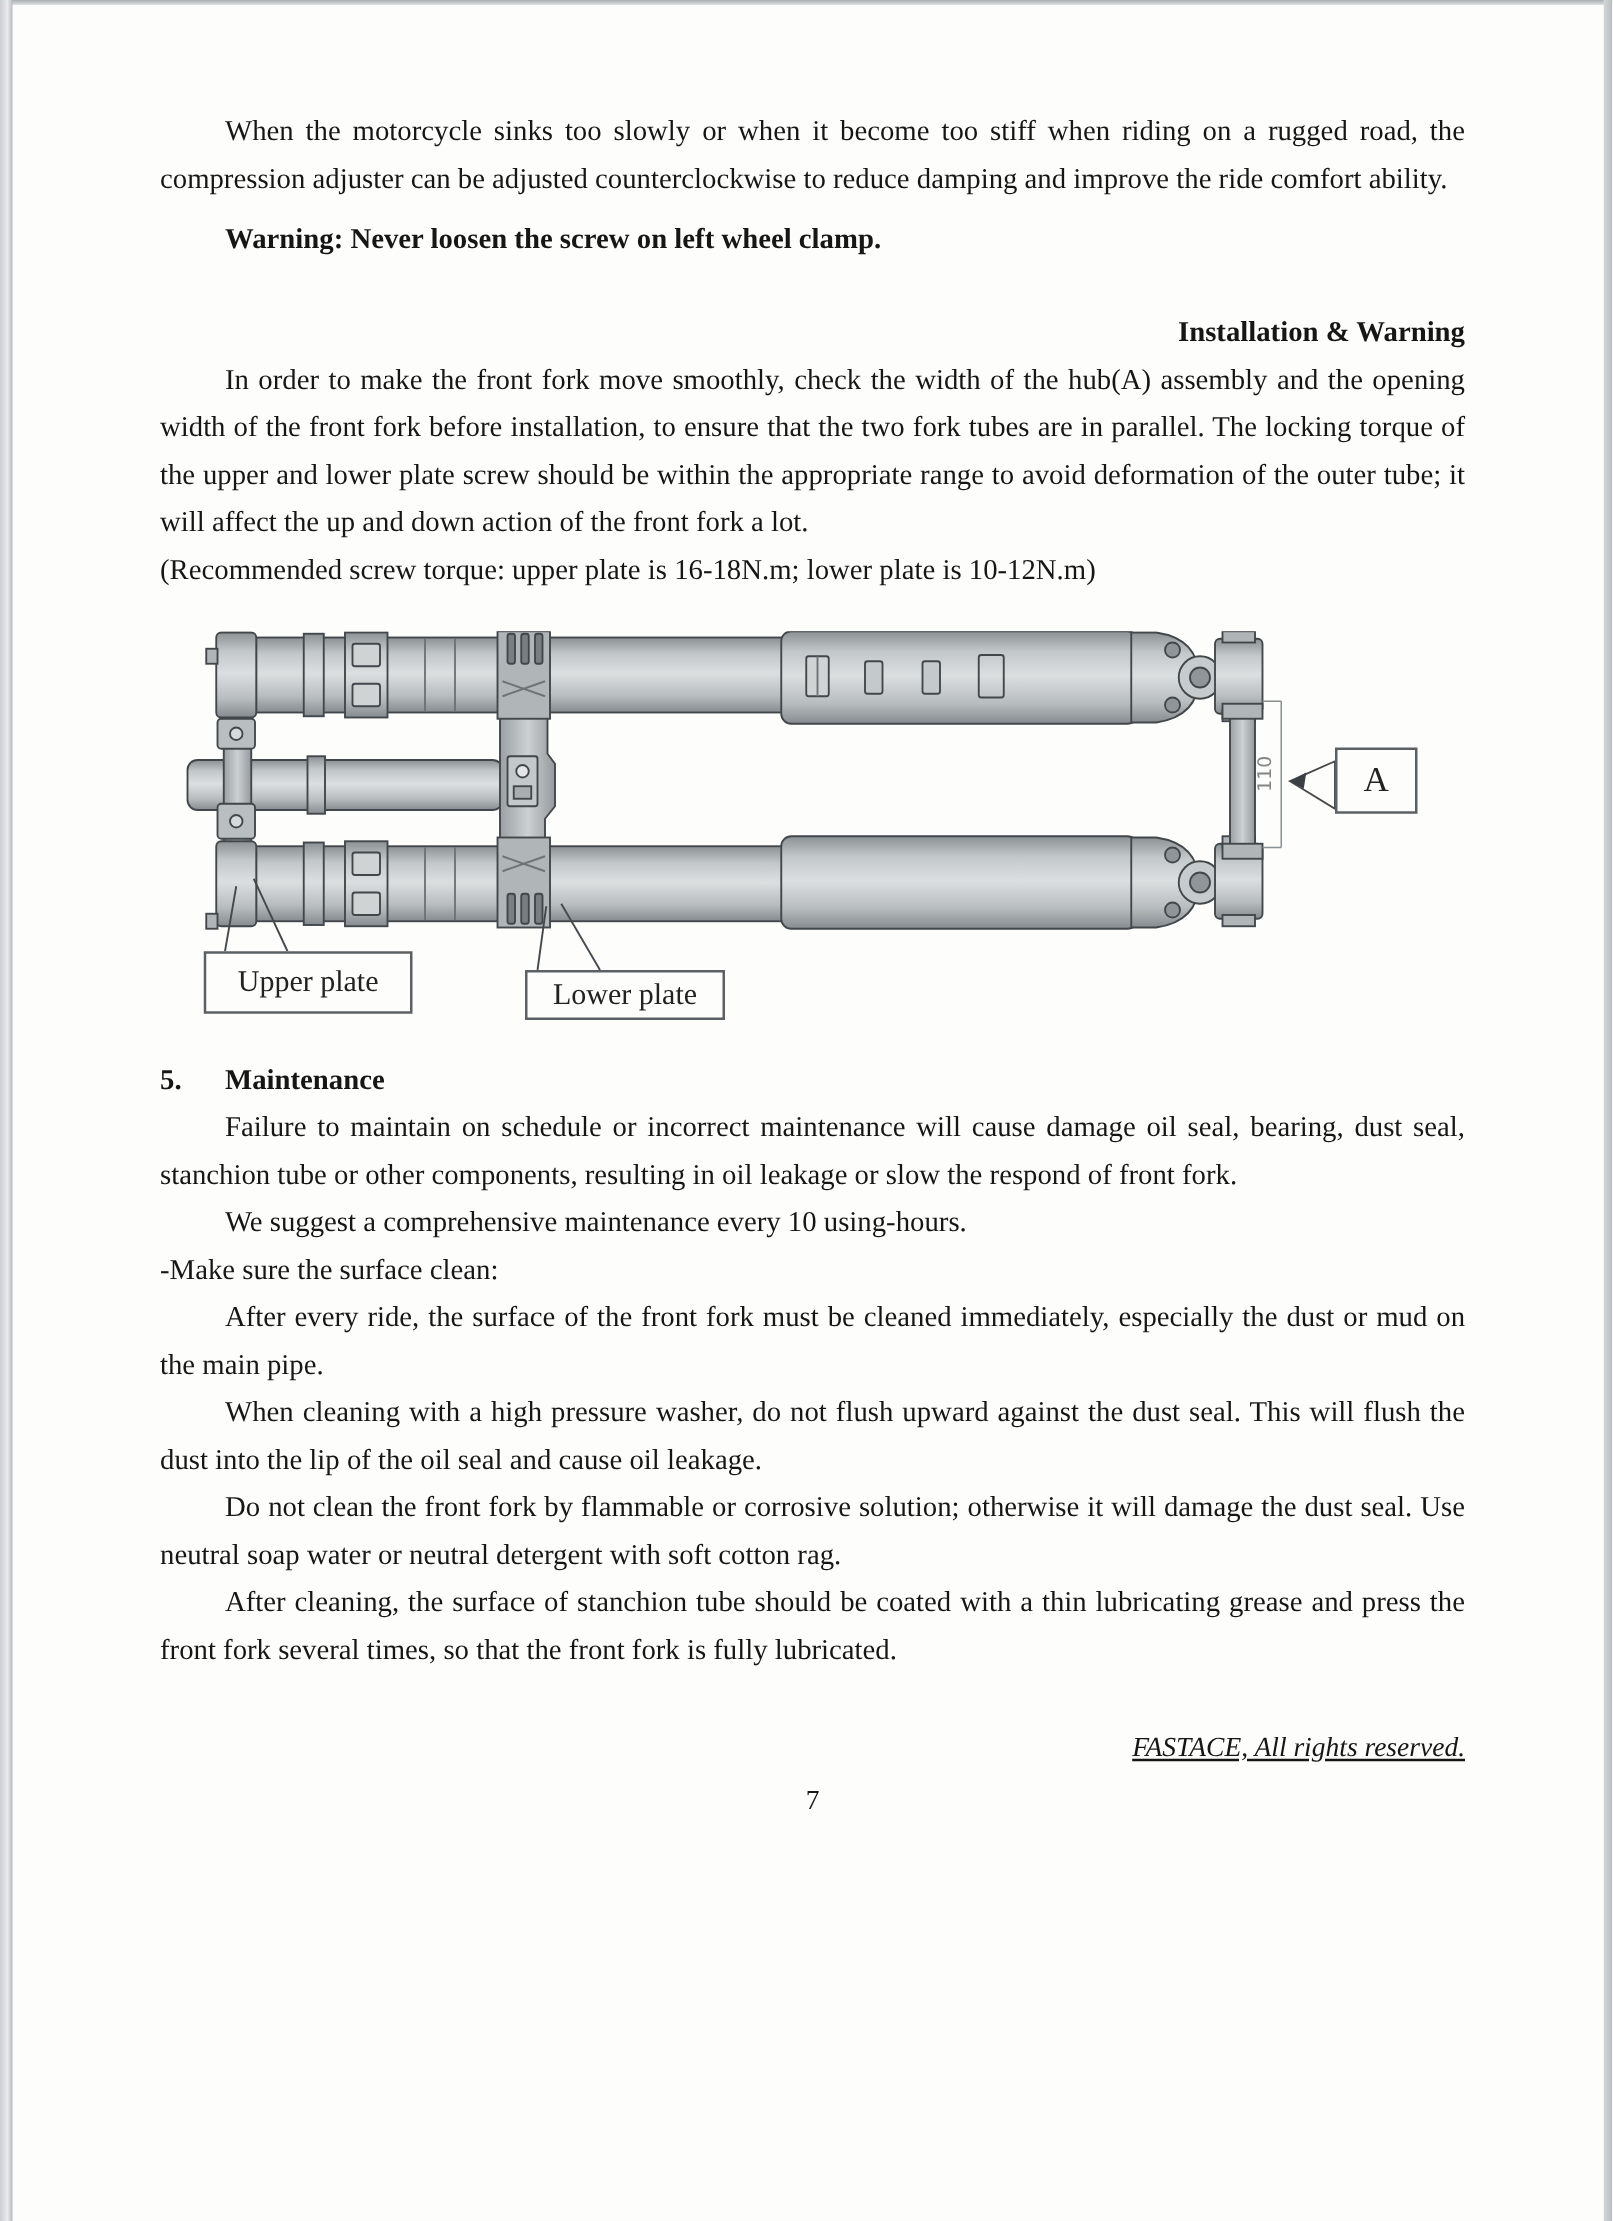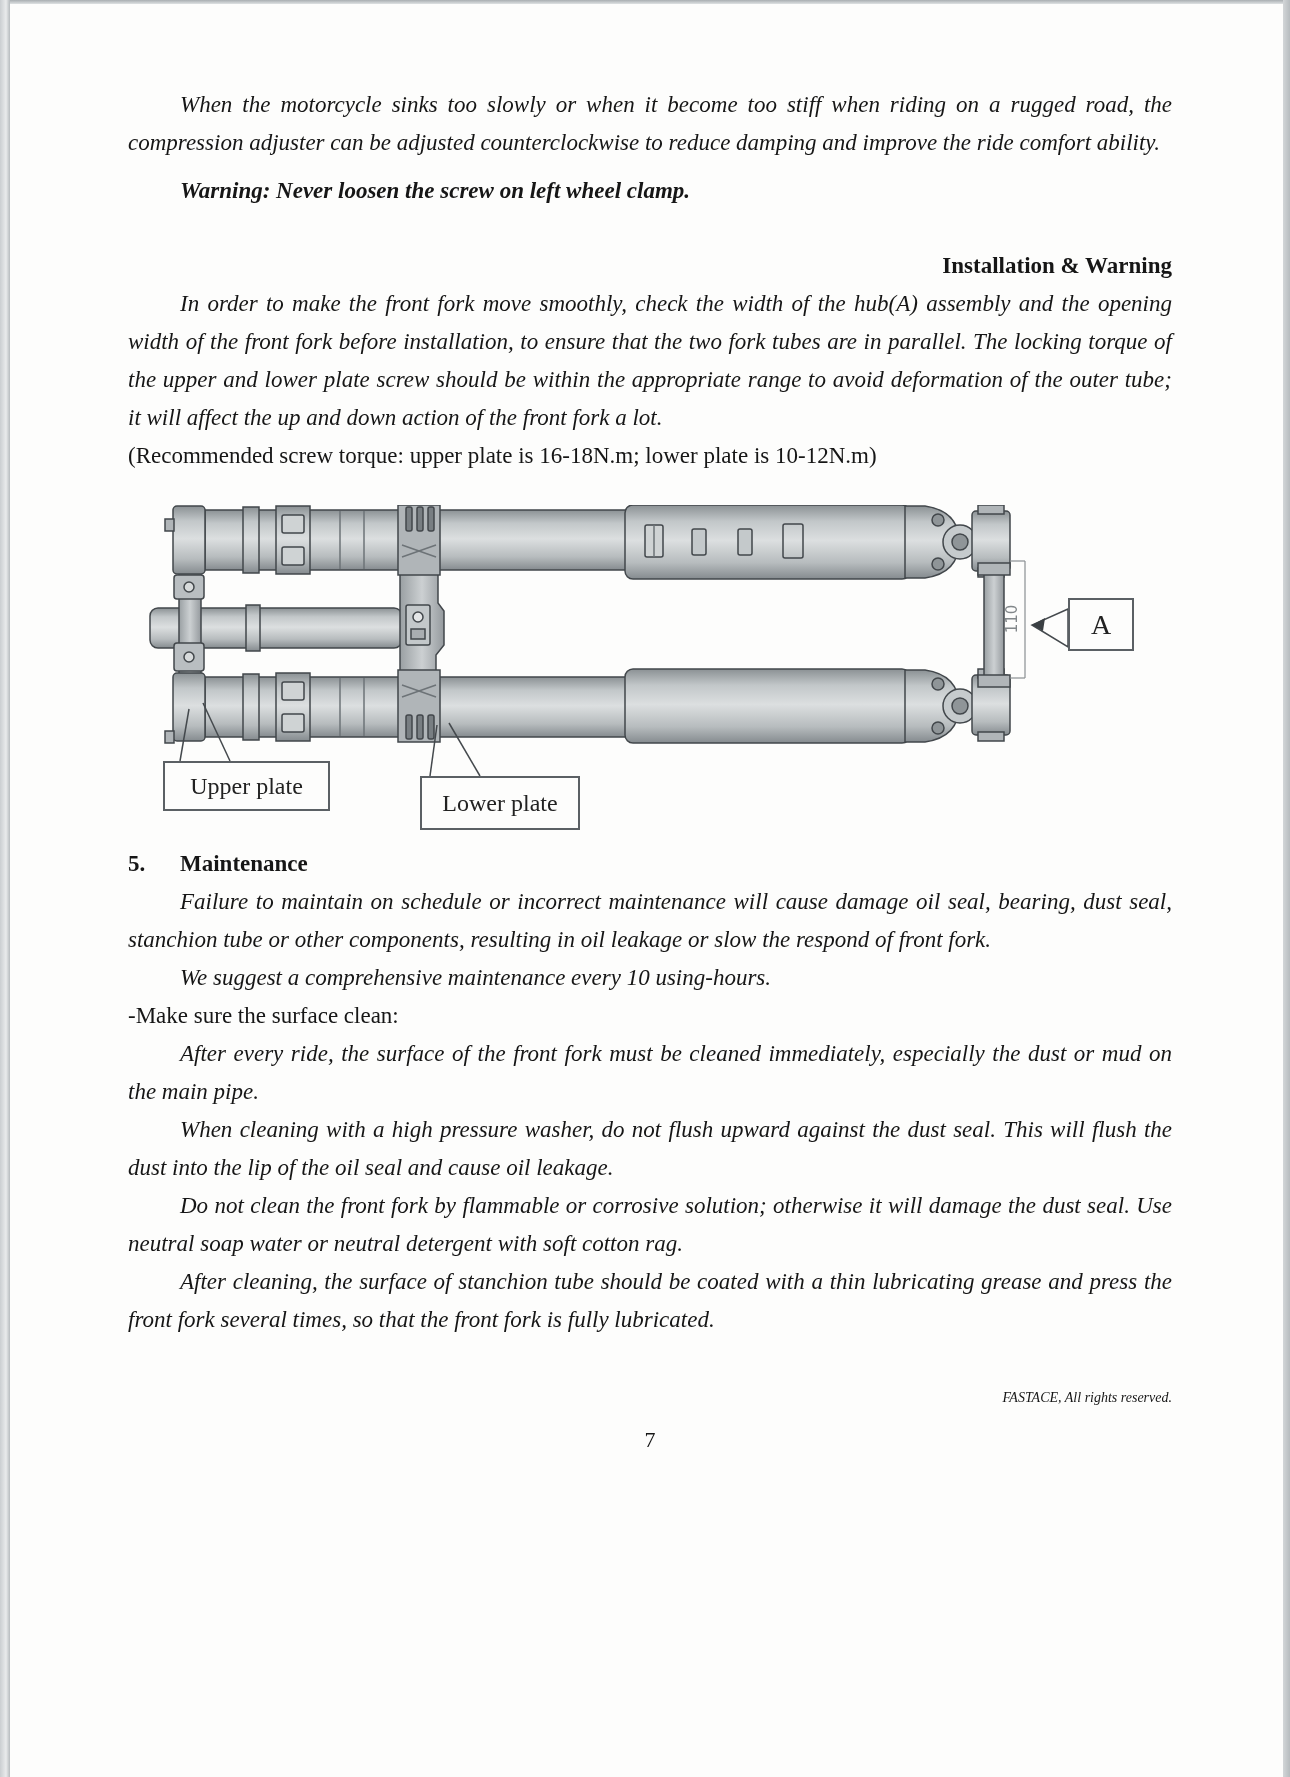--- a/index.html
+++ b/index.html
@@ -9,38 +9,38 @@
     font-family:"Liberation Serif", serif; color:#161616;
   }
   .edge-top { position:absolute; top:0; left:0; right:0; height:4px;
     background:linear-gradient(#a9aeb1,#dfe2e3); }
   .edge-left { position:absolute; top:0; left:0; bottom:0; width:10px;
     background:linear-gradient(90deg,#caced1,#e9ebec 60%,#b6bbbe); }
   .edge-right { position:absolute; top:0; right:0; bottom:0; width:7px;
     background:linear-gradient(90deg,#d3d6d8,#b7bcbf); }
   .content { position:absolute; left:128px; top:86px; width:1044px; }
   p { margin:0; font-size:23px; line-height:38px; text-align:justify; }
-  .indent { text-indent:52px;font-style:italic; }
+  .indent { text-indent:52px; }
   .noindent { text-indent:0; }
   .bold { font-weight:bold; }
   .warning { margin-top:10px; }
   .sec-heading { margin-top:37px; font-weight:bold; text-indent:52px; text-align:right; }
   .sec2-heading { font-weight:bold; text-align:left; }
   .sec2-heading .secnum { display:inline-block; width:52px; }
   .diagram { position:relative; height:340px; margin-top:30px; }
   .diagram svg { position:absolute; left:20px; top:0; }
   .callout {
     position:absolute; border:2px solid #5b6064; background:#fdfdfc;
     display:flex; align-items:center; justify-content:center;
     font-size:24px; color:#222; box-sizing:border-box;
   }
   .callout.upper { left:35px; top:256px; width:167px; height:50px;text-align:right; }
-  .callout.lower { left:292px; top:271px; width:160px; height:54px; }
+  .callout.lower { left:292px; top:271px; width:160px; height:40px; }
   .callout.abox  { left:940px; top:93px;  width:66px;  height:53px; font-size:28px; }
-  .footer-copy { margin-top:42px; text-align:right; font-style:italic; font-size:14px; line-height:34px; }
+  .footer-copy { margin-top:42px; text-align:right; font-style:italic; font-size:22px; line-height:34px;text-decoration:underline; }
   .page-num { margin-top:8px; text-align:center; font-size:22px; line-height:34px; }
 </style>
 </head>
 <body>
 
 <div class="page">
   <div class="edge-top"></div>
   <div class="edge-left"></div>
   <div class="edge-right"></div>
 

